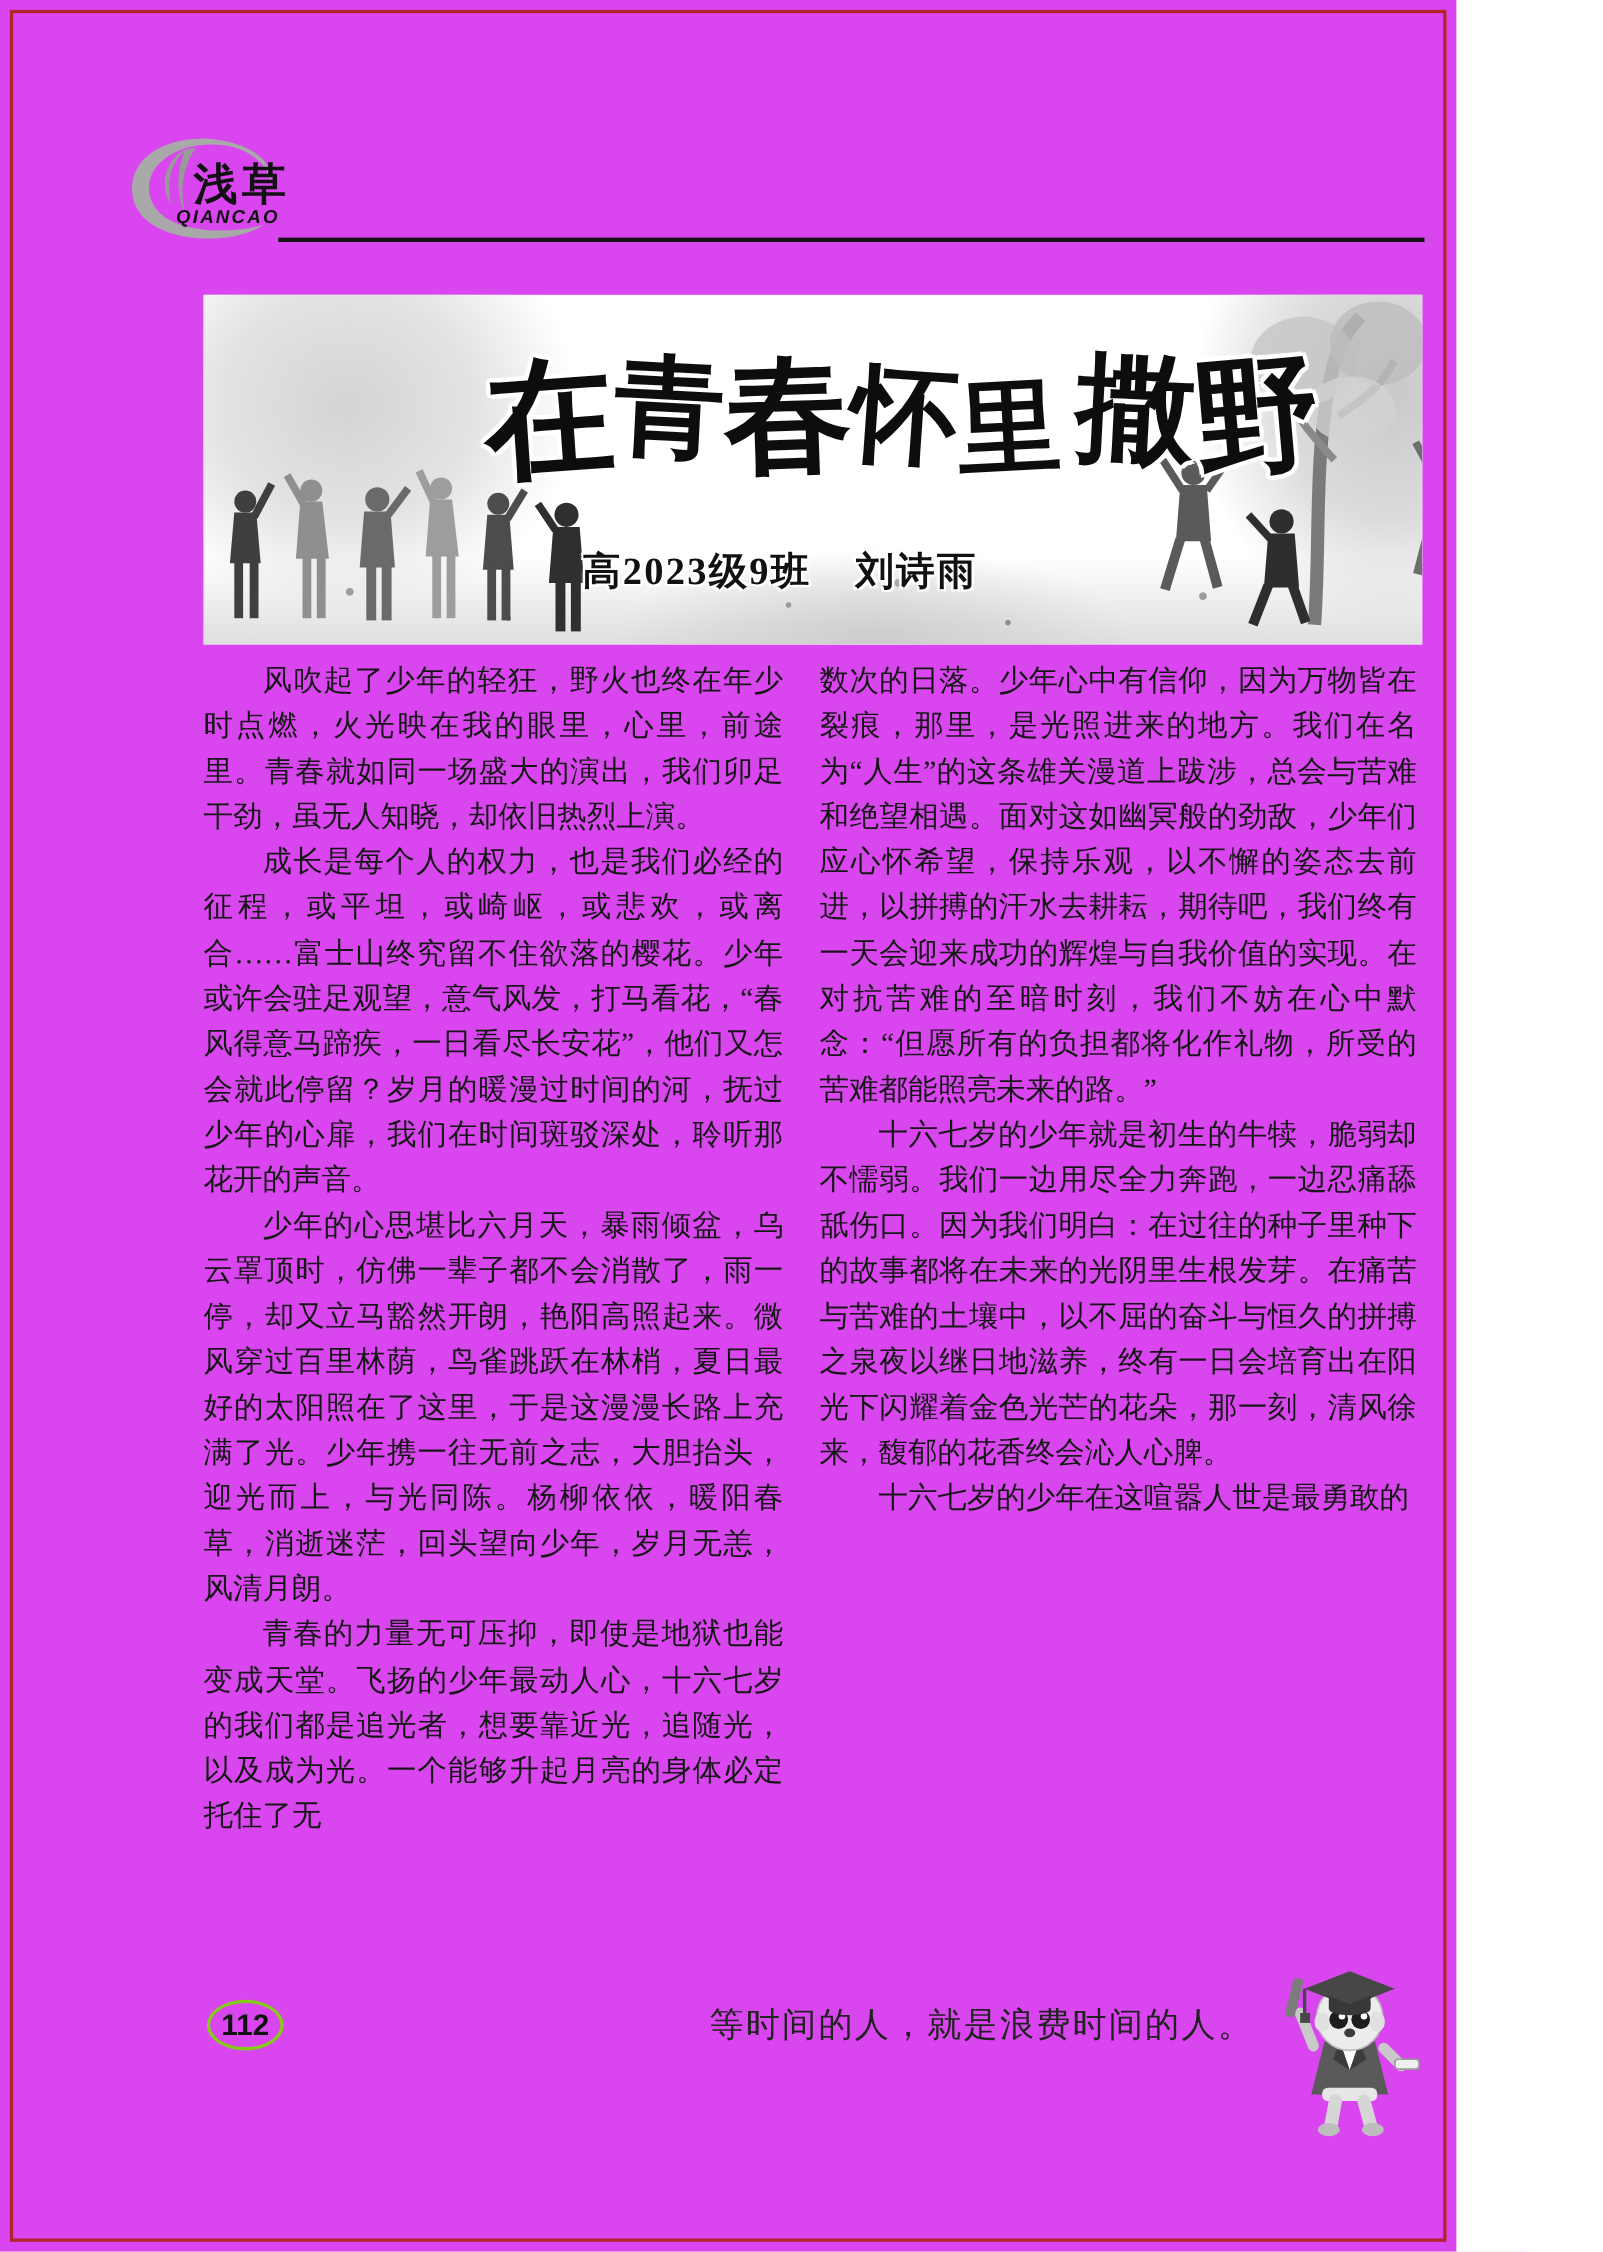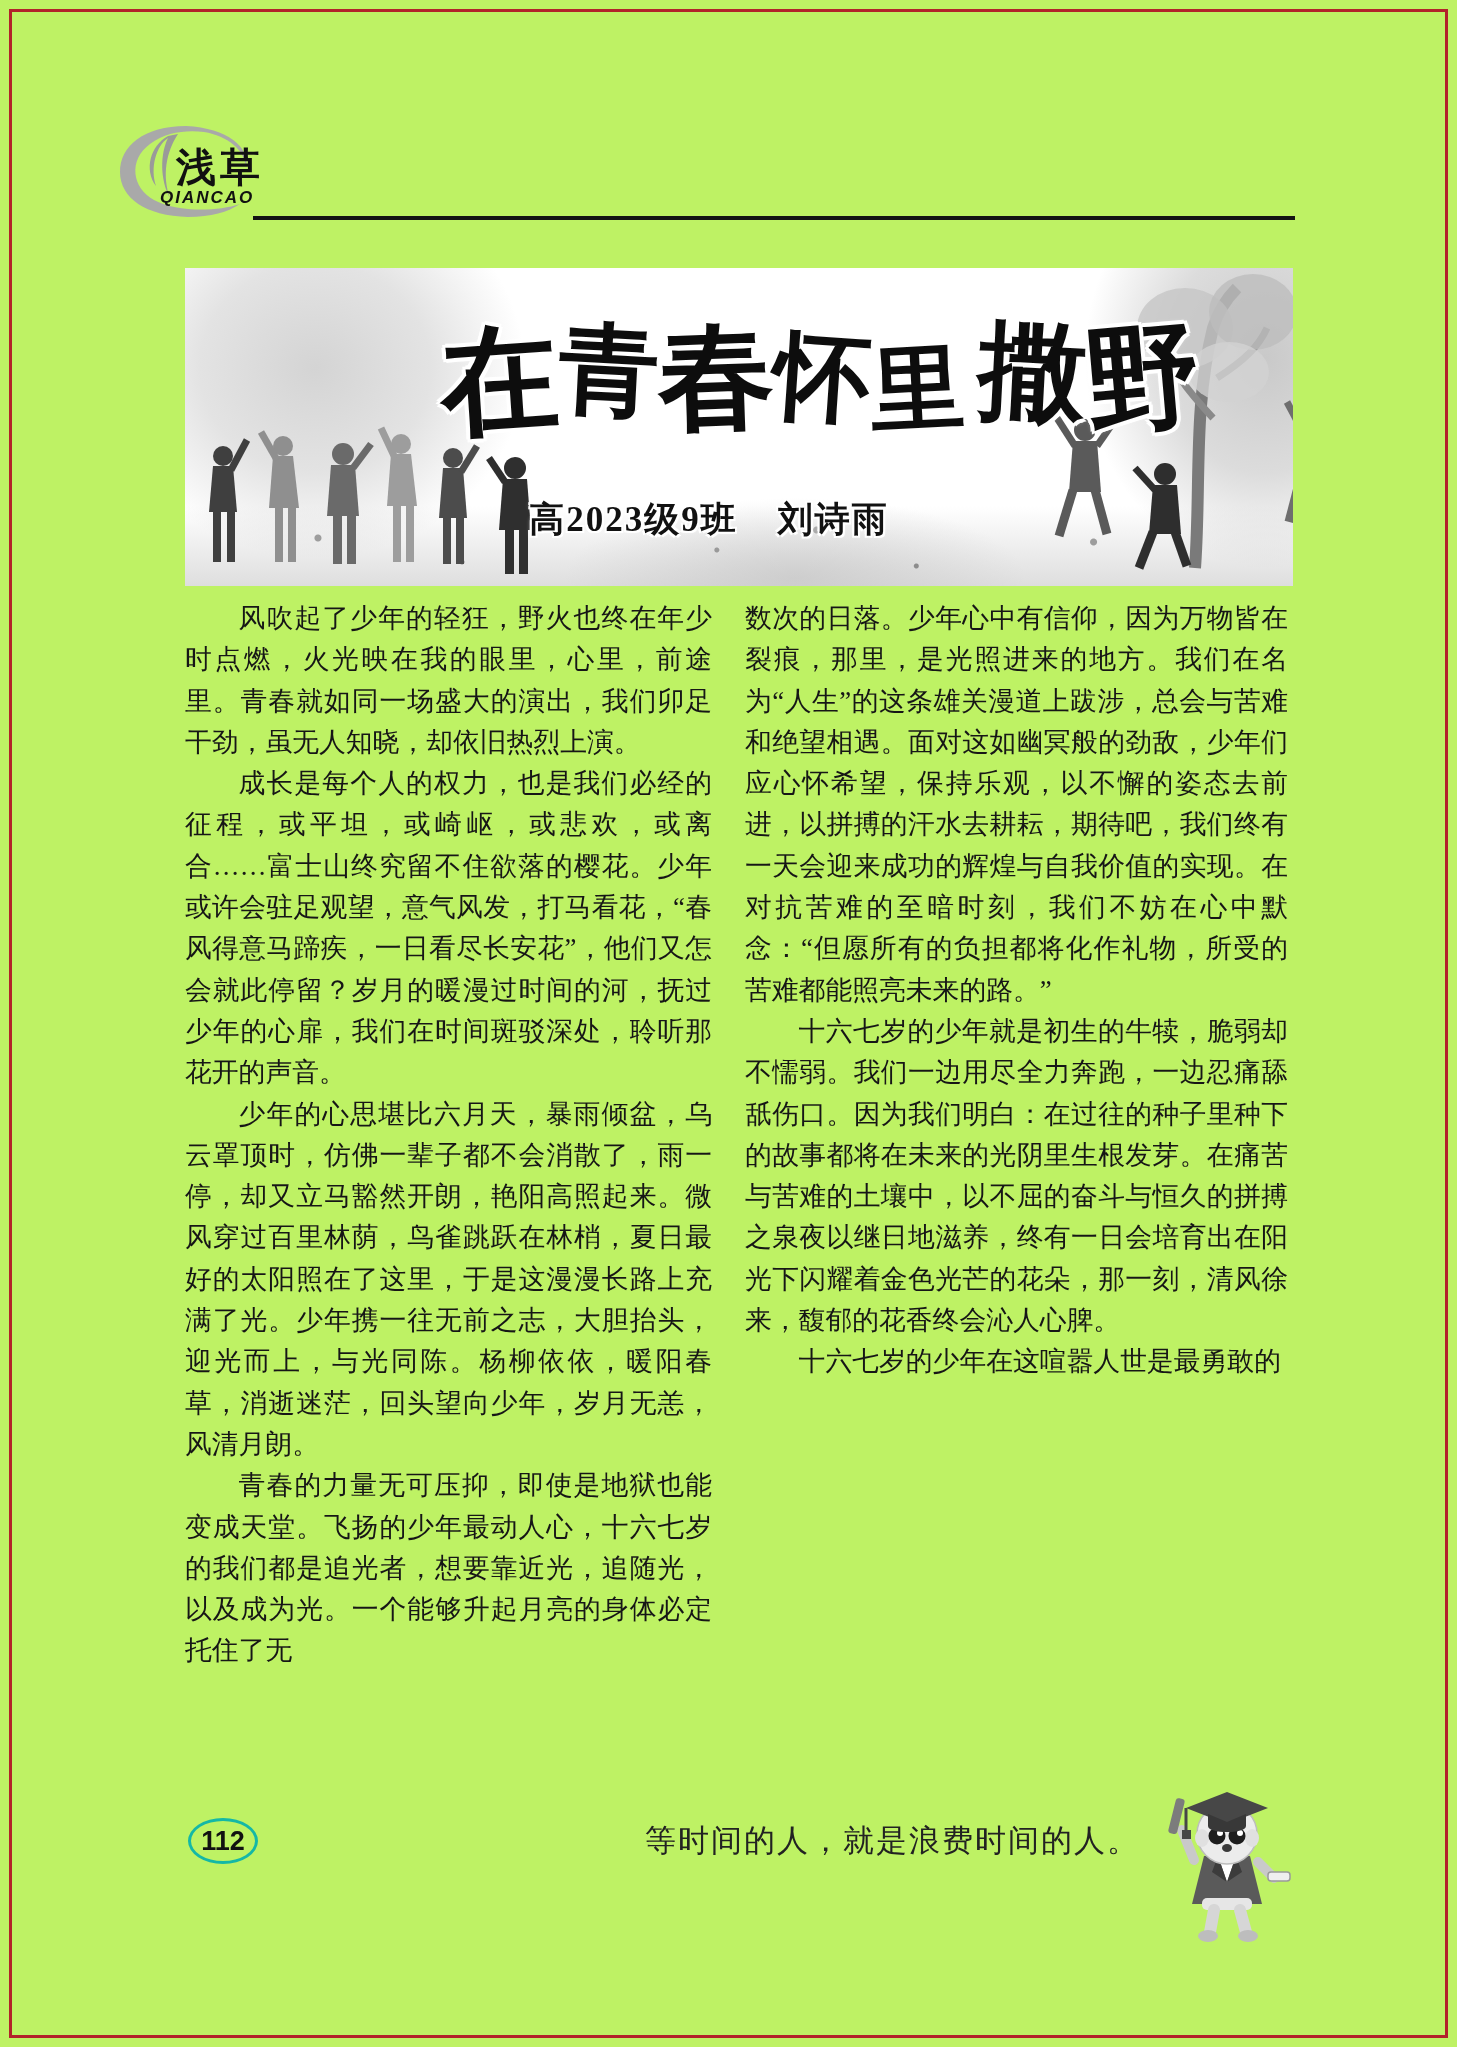--- a/index.html
+++ b/index.html
@@ -1,16 +1,16 @@
 <!DOCTYPE html>
 <html><head>
 <meta charset="utf-8">
 <style>
   html,body{margin:0;padding:0;background:#ffffff;}
-  .page{position:relative;width:1457px;height:2047px;background:#bef264;overflow:hidden;
+  .page{position:relative;width:1324px;height:2047px;background:#d946ef;overflow:hidden;
         font-family:"Liberation Serif","DejaVu Serif",serif;color:#1c1c1c;}
   .frame{position:absolute;left:9px;top:9px;right:9px;bottom:9px;border:3px solid #b2232a;pointer-events:none;}
 
   
   .logo{position:absolute;left:116px;top:124px;width:150px;height:96px;}
   .logo svg{position:absolute;left:0;top:0;}
   .logo-cn{position:absolute;left:60px;top:16px;font-family:"DejaVu Serif",serif;font-weight:bold;
            font-size:40px;letter-spacing:4px;color:#111;}
   .logo-en{position:absolute;left:44px;top:64px;font-family:"Liberation Sans",sans-serif;
            font-style:italic;font-weight:bold;font-size:17px;letter-spacing:2px;color:#111;}
@@ -48,21 +48,21 @@
   .byline-gap{display:inline-block;width:40px;}
 
   
   .col{position:absolute;top:598px;text-align:justify;font-size:26.8px;line-height:41.3px;color:#161616;}
   .col-left{left:185px;width:527px;}
   .col-right{left:745px;width:543px;}
   .col p{margin:0;text-indent:2em;}
   .col p.no-indent{text-indent:0;}
 
   
-  .page-oval{position:absolute;left:188px;top:1818px;width:64px;height:40px;border:3px solid #14b8a6;
+  .page-oval{position:absolute;left:188px;top:1818px;width:64px;height:40px;border:3px solid #84cc16;
       border-radius:50%;display:flex;align-items:center;justify-content:center;
       font-family:"Liberation Sans",sans-serif;font-weight:bold;font-size:27px;color:#111;}
   .footer-quote{position:absolute;left:600px;top:1820px;width:540px;text-align:right;
       font-family:"DejaVu Sans",sans-serif;font-weight:500;font-size:31px;color:#222;letter-spacing:2px;}
   .mascot{position:absolute;left:1158px;top:1786px;width:138px;height:158px;}
 </style>
 </head>
 <body>
 
 <div class="page">

